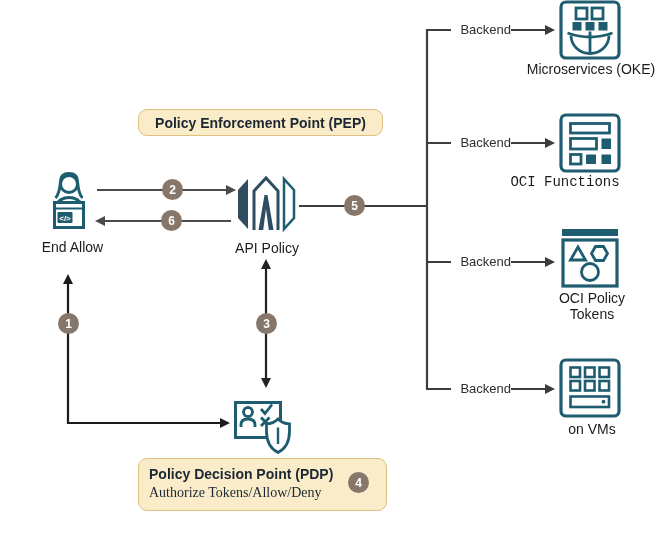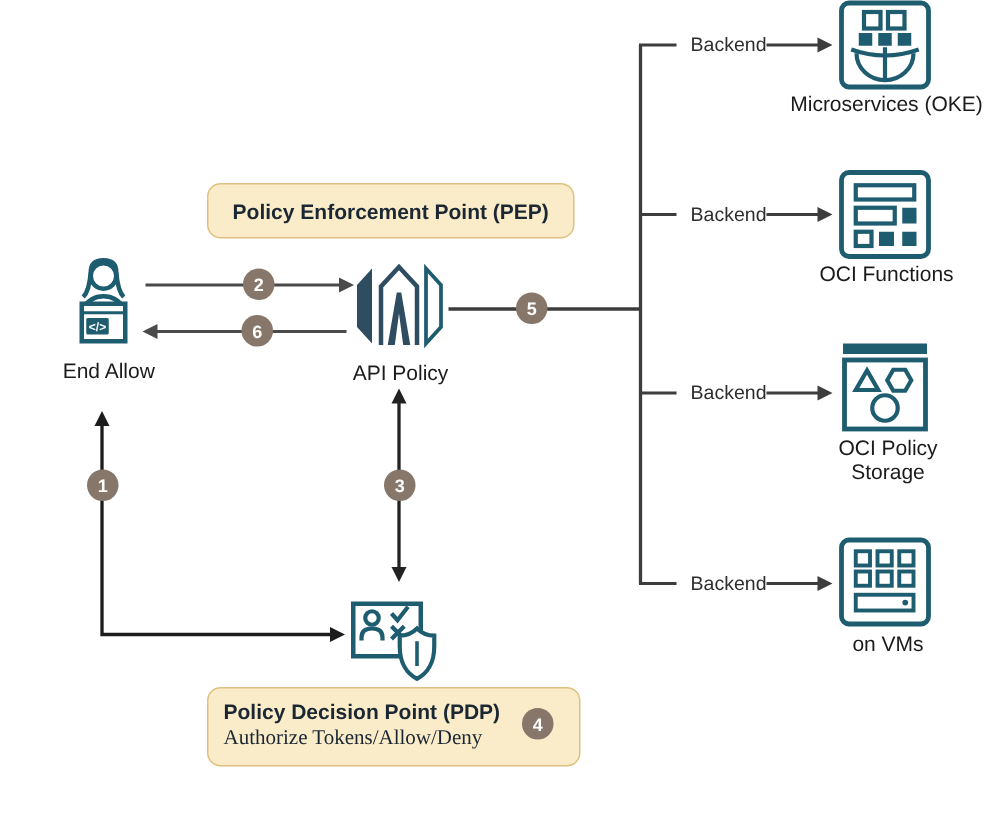--- a/index.html
+++ b/index.html
@@ -18,21 +18,21 @@
     position:absolute;z-index:2;text-align:right;width:60px;
     font-size:13px;color:#2e2e2e;
   }
   .callout{
     position:absolute;z-index:2;box-sizing:border-box;
     background:var(--box-bg,#FAECC9);
     border:1.5px solid var(--box-border,#E0C081);
     border-radius:9px;color:var(--box-text,#1B2733);
   }
   .callout.pep{
-    left:138px;top:122px;width:245px;height:37px;
+    left:138px;top:109px;width:245px;height:27px;
     display:flex;align-items:center;justify-content:center;
     font-size:14px;font-weight:bold;
   }
   .callout.pdp{left:138px;top:458px;width:249px;height:53px;padding:7px 10px 0 10px;}
   .callout.pdp .t{font-size:14px;font-weight:bold;line-height:16px;}
   .callout.pdp .s{font-size:14px;line-height:16px;margin-top:3px;font-family:Liberation Serif, serif;}
   .step{
     position:absolute;z-index:3;width:21px;height:21px;border-radius:50%;
     background:var(--step-bg,#86776A);color:var(--step-text,#fff);
     font-size:12px;font-weight:bold;display:flex;align-items:center;justify-content:center;
@@ -166,35 +166,35 @@
 
   <svg class="icon" style="left:559px;top:113px;" width="62" height="60" viewBox="0 0 62 60">
     <rect class="ic" x="2" y="2" width="58" height="56" rx="5" stroke-width="3.2"></rect>
     <rect class="ic" x="11.5" y="10.5" width="39" height="9.5" stroke-width="2.8"></rect>
     <rect class="ic" x="11.5" y="25.5" width="26" height="10.5" stroke-width="2.8"></rect>
     <rect class="icf" x="42.5" y="25.5" width="9.5" height="10.5"></rect>
     <rect class="ic" x="11.5" y="41.5" width="10.5" height="9.5" stroke-width="2.8"></rect>
     <rect class="icf" x="27" y="41.5" width="10" height="9.5"></rect>
     <rect class="icf" x="42.5" y="41.5" width="9.5" height="9.5"></rect>
   </svg>
-  <div class="node-label" style="left:521px;top:174px;width:140px;">
+  <div class="node-label" style="left:495px;top:174px;width:140px;font-family:Liberation Mono, monospace;">
     <span>OCI Functions</span>
     <span></span>
   </div>
 
   <svg class="icon" style="left:559px;top:228px;" width="62" height="60" viewBox="0 0 62 60">
     <rect class="icf" x="3" y="1" width="56" height="7"></rect>
     <rect class="ic" x="4" y="12" width="54" height="46" stroke-width="3.2"></rect>
     <polygon class="ic" points="19,19 11.5,32 26.5,32" stroke-width="2.8"></polygon>
     <polygon class="ic" points="32.5,25.5 36.5,18.5 44.5,18.5 48.5,25.5 44.5,32.5 36.5,32.5" stroke-width="2.8"></polygon>
     <circle class="ic" cx="31" cy="44" r="8.5" stroke-width="2.8"></circle>
   </svg>
   <div class="node-label" style="left:532px;top:290px;width:120px;">
     <span>OCI Policy</span>
-    <span>Storage</span>
+    <span>Tokens</span>
   </div>
 
   <svg class="icon" style="left:559px;top:358px;" width="62" height="60" viewBox="0 0 62 60">
     <rect class="ic" x="2" y="2" width="58" height="56" rx="5" stroke-width="3.2"></rect>
     <rect class="ic" x="11.5" y="9.5" width="9.5" height="9.5" stroke-width="2.6"></rect>
     <rect class="ic" x="26" y="9.5" width="9.5" height="9.5" stroke-width="2.6"></rect>
     <rect class="ic" x="40.5" y="9.5" width="9.5" height="9.5" stroke-width="2.6"></rect>
     <rect class="ic" x="11.5" y="23" width="9.5" height="9.5" stroke-width="2.6"></rect>
     <rect class="ic" x="26" y="23" width="9.5" height="9.5" stroke-width="2.6"></rect>
     <rect class="ic" x="40.5" y="23" width="9.5" height="9.5" stroke-width="2.6"></rect>

